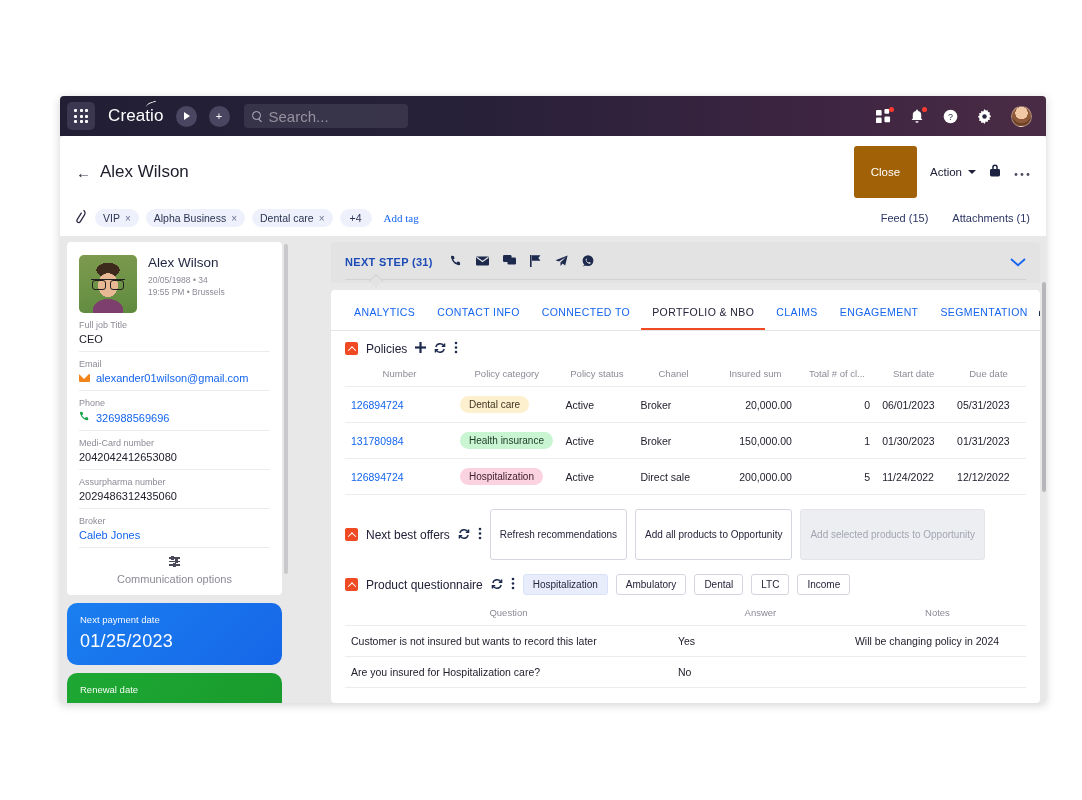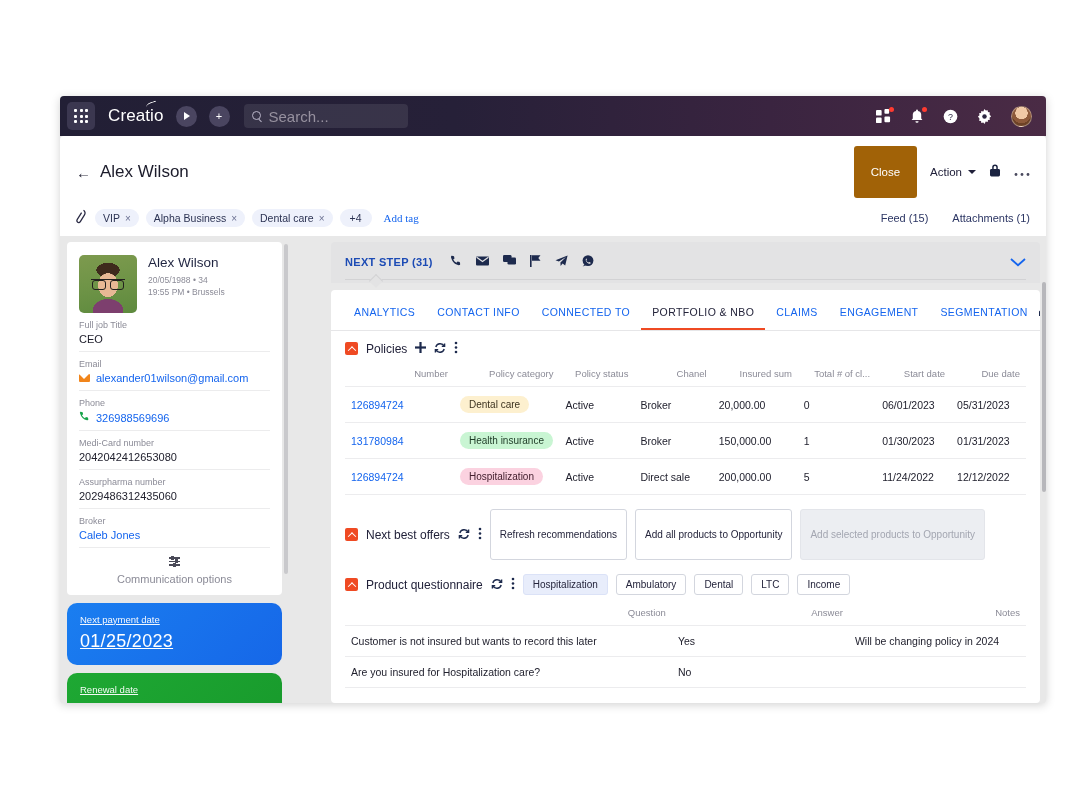--- a/index.html
+++ b/index.html
@@ -173,21 +173,21 @@
     font-size: 11px; color: #8b8b97; padding-top: 9px; cursor: pointer; flex-direction: column;
   }
   .slider-ic { display: flex; flex-direction: column; gap: 2px; }
   .slider-ic i { display: block; width: 11px; height: 1.5px; background: #4a4a58; position: relative; }
   .slider-ic i::after {
     content: ""; position: absolute; top: -1.2px; width: 3px; height: 4px; background: #4a4a58;
   }
   .slider-ic i:nth-child(1)::after { left: 2px; }
   .slider-ic i:nth-child(2)::after { left: 6px; }
   .slider-ic i:nth-child(3)::after { left: 3.5px; }
-  .stat-card { border-radius: 10px; padding: 11px 13px 13px 13px; color: #fff; text-decoration: underline; }
+  .stat-card { border-radius: 10px; padding: 11px 13px 13px 13px; color: #fff; }
   .stat-card.blue { background: linear-gradient(135deg, #1a7ef0 0%, #1667e8 100%); }
   .stat-card.green { background: linear-gradient(135deg, #1ea833 0%, #189a2c 100%); }
   .stat-label { font-size: 9.5px; opacity: .95; margin-bottom: 6px; }
   .stat-value { font-size: 18px; letter-spacing: .3px; }
   .left-scroll {
     position: absolute; right: 1px; top: 2px; width: 4px; height: 330px;
     background: #c9c9cc; border-radius: 2px;
   }
 
   
@@ -251,31 +251,31 @@
   .pill {
     border: 1px solid #d3d6de; background: #fff; color: #25253c;
     font-size: 10px; padding: 4px 9px; border-radius: 3px;
     font-family: inherit; cursor: pointer; white-space: nowrap;
   }
   .pill.on { background: #e8edfb; border-color: #dbe2f7; }
 
   table.grid { width: 100%; border-collapse: collapse; table-layout: fixed; }
   table.grid th {
     font-weight: 400; font-size: 9.5px; color: #8b8b97;
-    text-align: right; padding: 5px 6px 7px 6px;
+    text-align: center; padding: 5px 6px 7px 6px;
     border-bottom: 1px solid #ececee; white-space: nowrap;
     overflow: hidden; text-overflow: ellipsis;
   }
   table.grid td {
     font-size: 10.5px; color: #22222f; padding: 9px 6px;
     border-bottom: 1px solid #ececee; white-space: nowrap;
     overflow: hidden; text-overflow: ellipsis;
   }
   table.grid td.link, table.grid th.link { color: #1565ee; cursor: pointer; }
-  .num { text-align: left; }
+  .num { text-align: right; }
   .badge { font-size: 10px; padding: 3px 9px; border-radius: 10px; display: inline-block; }
   .badge.dental { background: #fdf0cf; color: #3d3320; }
   .badge.health { background: #c9f5d3; color: #1d3a26; }
   .badge.hosp { background: #fbd2e0; color: #44202f; }
 
   .sec-block { margin-bottom: 4px; }
   .sec-block.nbo { margin-top: 14px; }
   .sec-block.pq { margin-top: 14px; }
 
   .right-scroll {

